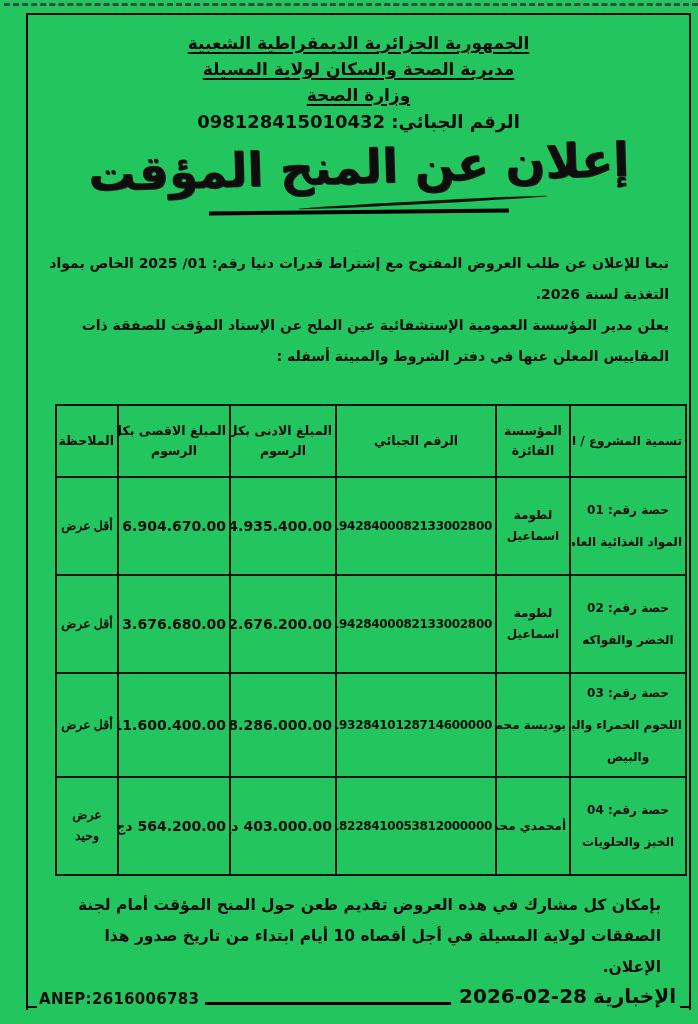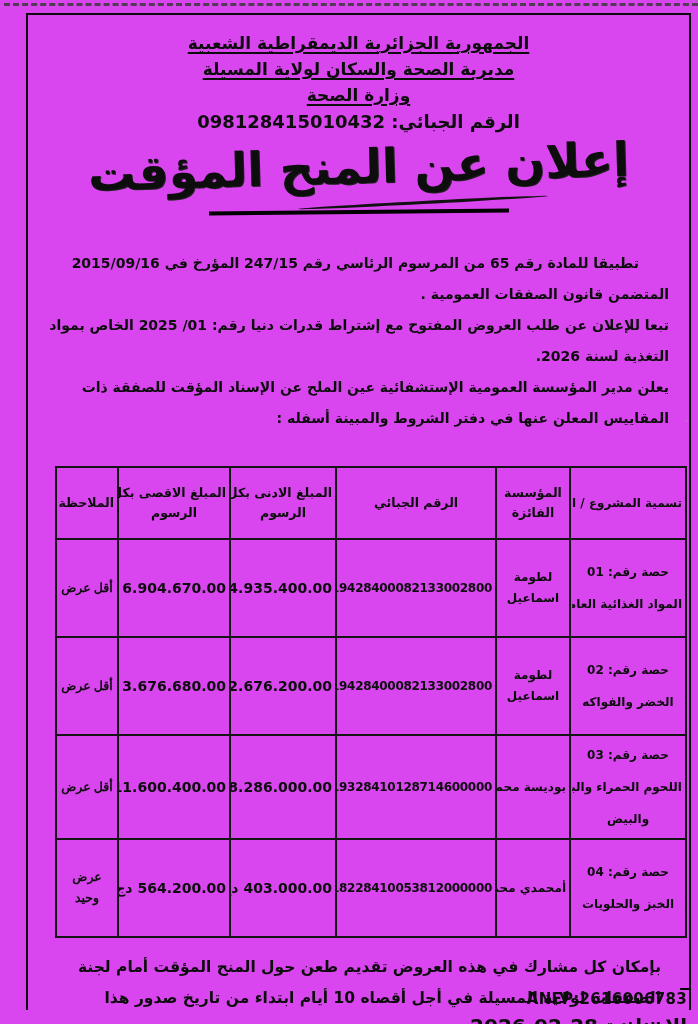--- a/index.html
+++ b/index.html
@@ -6,21 +6,21 @@
   body{
     width:698px;height:1024px;
     background:#ffffff;
     font-family:"DejaVu Sans", sans-serif;
     font-weight:bold;
     color:#0d0d0d;
     -webkit-font-smoothing:antialiased;
   }
   .page{
     position:relative;width:698px;height:1024px;overflow:hidden;
-    background:#d946ef;
+    background:#22c55e;
     direction:rtl;
   }
   .top-dashes{
     position:absolute;top:3px;left:4px;right:0;height:0;
     border-top:3px dashed #3a3a3a;opacity:.85;
   }
   .frame{
     position:absolute;top:13px;left:26px;right:7px;bottom:14px;
     border:2.5px solid #0b0b0b;border-bottom:none;
   }
@@ -69,21 +69,21 @@
   td.lot{font-size:12px;line-height:32px;border-radius:11px;}
   td.company{font-size:12px;letter-spacing:-0.2px;line-height:21px;}
   td.tax{font-size:12px;letter-spacing:-0.3px;}
   td.amount{font-size:14px;letter-spacing:-0.4px;}
   td.note{font-size:12.5px;line-height:21px;font-family:Liberation Serif, serif;}
   
   .appeal{margin:14px 28px 0 24px;font-size:15.5px;line-height:31px;text-align:right;}
   
   .bottom-bar{
     position:absolute;left:26px;right:7px;bottom:16px;height:20px;
-    display:flex;align-items:flex-end;direction:ltr;flex-direction:column;
+    display:flex;align-items:flex-end;direction:ltr;
   }
   .corner-l{width:9px;height:14px;border-left:2.5px solid #000;border-bottom:2.5px solid #000;}
   .corner-r{width:9px;height:14px;border-right:2.5px solid #000;border-bottom:2.5px solid #000;}
   .anep{font-size:15px;letter-spacing:.3px;padding:0 4px 0 2px;}
   .bar-line{flex:1;border-bottom:3px solid #000;margin:0 6px 3px 2px;}
   .journal-block{font-size:20px;padding:0 4px 0 2px;display:flex;gap:6px;align-items:flex-end;}
   
   .speck{position:absolute;width:2px;height:2px;background:#777;border-radius:50%;opacity:.55;
     box-shadow: 60px 140px #888, -10px 420px #999, 520px 60px #777, 300px 520px #aaa,
                 -200px 700px #888, 120px 830px #999, 480px 300px #8a8a8a, 250px -40px #999,
@@ -103,21 +103,20 @@
       <div class="u">مديرية الصحة والسكان لولاية المسيلة</div>
       <div class="u">وزارة الصحة</div>
       <div class="tax-line">الرقم الجبائي: 098128415010432</div>
     </div>
 
     <div class="big-title">إعلان عن المنح المؤقت</div>
     <div class="title-flourish"></div>
     <div class="title-underline"></div>
 
     <div class="intro">
-      <p class="indent">تطبيقا للمادة رقم 65 من المرسوم الرئاسي رقم 247/15 المؤرخ في 2015/09/16 المتضمن قانون الصفقات العمومية .</p>
       <p>تبعا للإعلان عن طلب العروض المفتوح مع إشتراط قدرات دنيا رقم: 01/ 2025 الخاص بمواد التغذية لسنة 2026.</p>
       <p>يعلن مدير المؤسسة العمومية الإستشفائية عين الملح عن الإسناد المؤقت للصفقة ذات المقاييس المعلن عنها في دفتر الشروط والمبينة أسفله :</p>
     </div>
 
     <table class="awards" dir="rtl">
       <colgroup>
         <col style="width:116px">
           <col style="width:74px">
           <col style="width:160px">
         <col style="width:106px">

